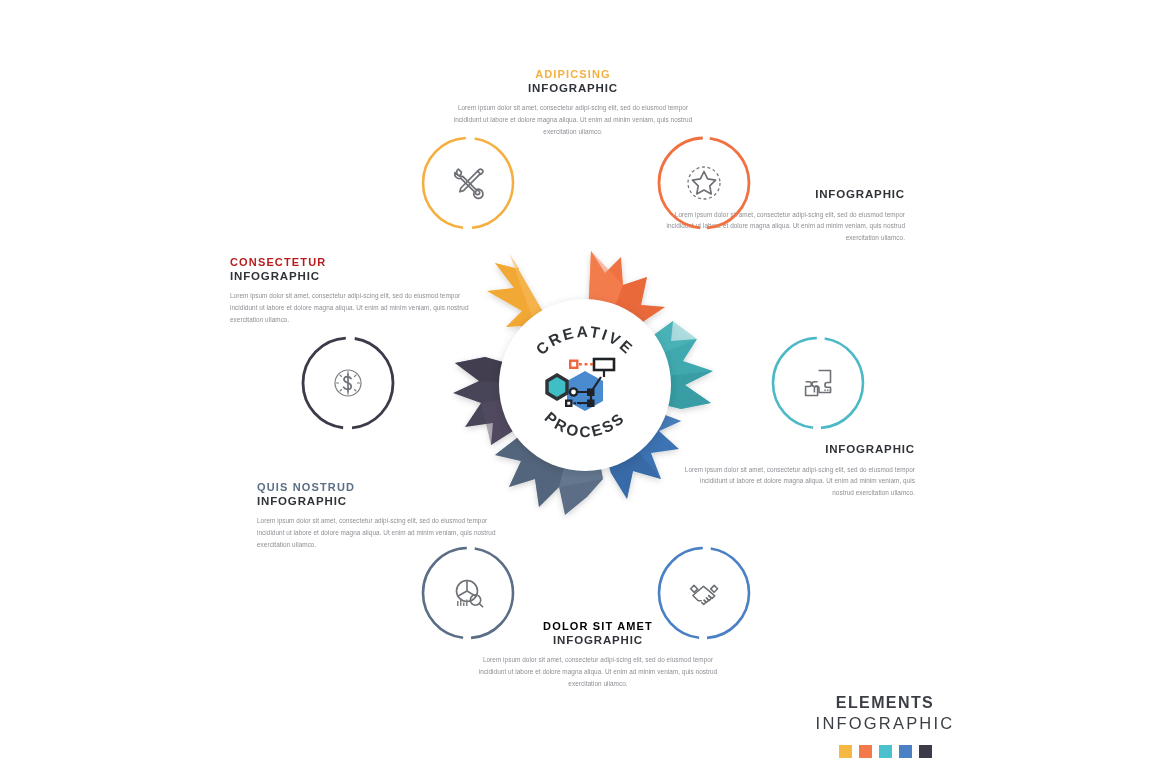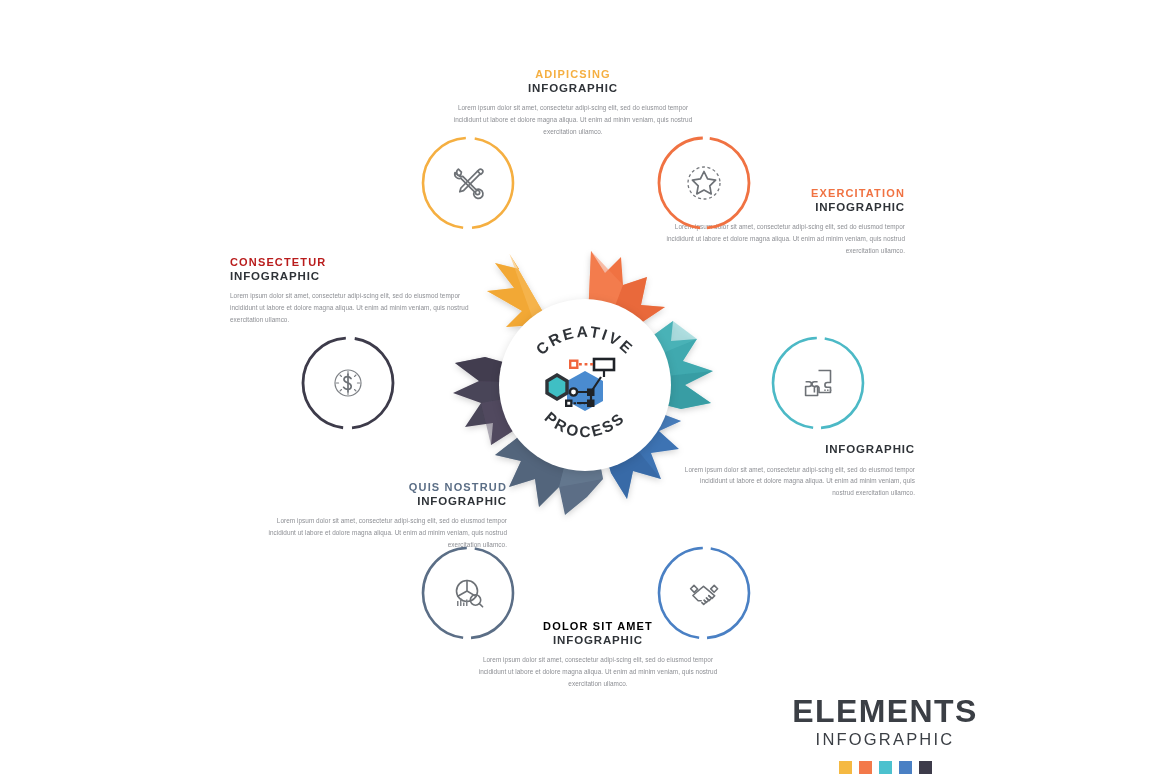--- a/index.html
+++ b/index.html
@@ -44,57 +44,56 @@
     position:absolute; left:50%; top:50%; transform:translate(-50%,-50%);
     width:172px; height:172px; border-radius:50%;
     background:#ffffff; box-shadow:0 2px 10px rgba(0,0,0,.13);
     display:flex; align-items:center; justify-content:center;
   }
   .hub-inner { position:absolute; inset:0; }
 
   
   .brand { position:absolute; left:770px; top:695px; width:230px; text-align:center; }
   .brand .b1 {
-    font-size:32px; font-weight:bold; color:#3b3f45; letter-spacing:1.4px; line-height:1;
+    font-size:16px; font-weight:bold; color:#3b3f45; letter-spacing:1.4px; line-height:1;
   }
   .brand .b2 {
     font-size:16.5px; color:#3b3f45; letter-spacing:2.2px; line-height:1.5; font-weight:400;
   }
   .swatches { margin-top:9px; display:flex; justify-content:center; gap:7px; }
   .swatches i { display:block; width:13px; height:13px; }
 </style>
 </head>
 <body>
 
 <div class="stage">
 
   <div class="block align-center" style="left:448px; top:68px; width:250px;">
     <div class="t1" style="color:#F5AF41;">ADIPICSING</div>
     <div class="t2">INFOGRAPHIC</div>
     <div class="body">Lorem ipsum dolor sit amet, consectetur adipi-scing elit, sed do eiusmod tempor incididunt ut labore et dolore magna aliqua. Ut enim ad minim veniam, quis nostrud exercitation ullamco.</div>
   </div>
 
   <div class="block align-right" style="left:655px; top:187px; width:250px;">
-    <div class="t1" style="color:#F07242;">EXERCITATION</div>
     <div class="t2">INFOGRAPHIC</div>
     <div class="body">Lorem ipsum dolor sit amet, consectetur adipi-scing elit, sed do eiusmod tempor incididunt ut labore et dolore magna aliqua. Ut enim ad minim veniam, quis nostrud exercitation ullamco.</div>
   </div>
 
   <div class="block align-right" style="left:680px; top:442px; width:235px;">
     <div class="t2">INFOGRAPHIC</div>
     <div class="body">Lorem ipsum dolor sit amet, consectetur adipi-scing elit, sed do eiusmod tempor incididunt ut labore et dolore magna aliqua. Ut enim ad minim veniam, quis nostrud exercitation ullamco.</div>
   </div>
 
   <div class="block align-center" style="left:473px; top:620px; width:250px;">
     <div class="t1" style="color:#000000;">DOLOR SIT AMET</div>
     <div class="t2">INFOGRAPHIC</div>
     <div class="body">Lorem ipsum dolor sit amet, consectetur adipi-scing elit, sed do eiusmod tempor incididunt ut labore et dolore magna aliqua. Ut enim ad minim veniam, quis nostrud exercitation ullamco.</div>
   </div>
 
-  <div class="block align-left" style="left:257px; top:481px; width:250px;text-align:right;">
+  <div class="block align-left" style="left:257px; top:481px; width:250px;">
     <div class="t1" style="color:#5B6E86;">QUIS NOSTRUD</div>
     <div class="t2">INFOGRAPHIC</div>
     <div class="body">Lorem ipsum dolor sit amet, consectetur adipi-scing elit, sed do eiusmod tempor incididunt ut labore et dolore magna aliqua. Ut enim ad minim veniam, quis nostrud exercitation ullamco.</div>
   </div>
 
   <div class="block align-left" style="left:230px; top:256px; width:250px;">
     <div class="t1" style="color:#b91c1c;">CONSECTETUR</div>
     <div class="t2">INFOGRAPHIC</div>
     <div class="body">Lorem ipsum dolor sit amet, consectetur adipi-scing elit, sed do eiusmod tempor incididunt ut labore et dolore magna aliqua. Ut enim ad minim veniam, quis nostrud exercitation ullamco.</div>
   </div>

